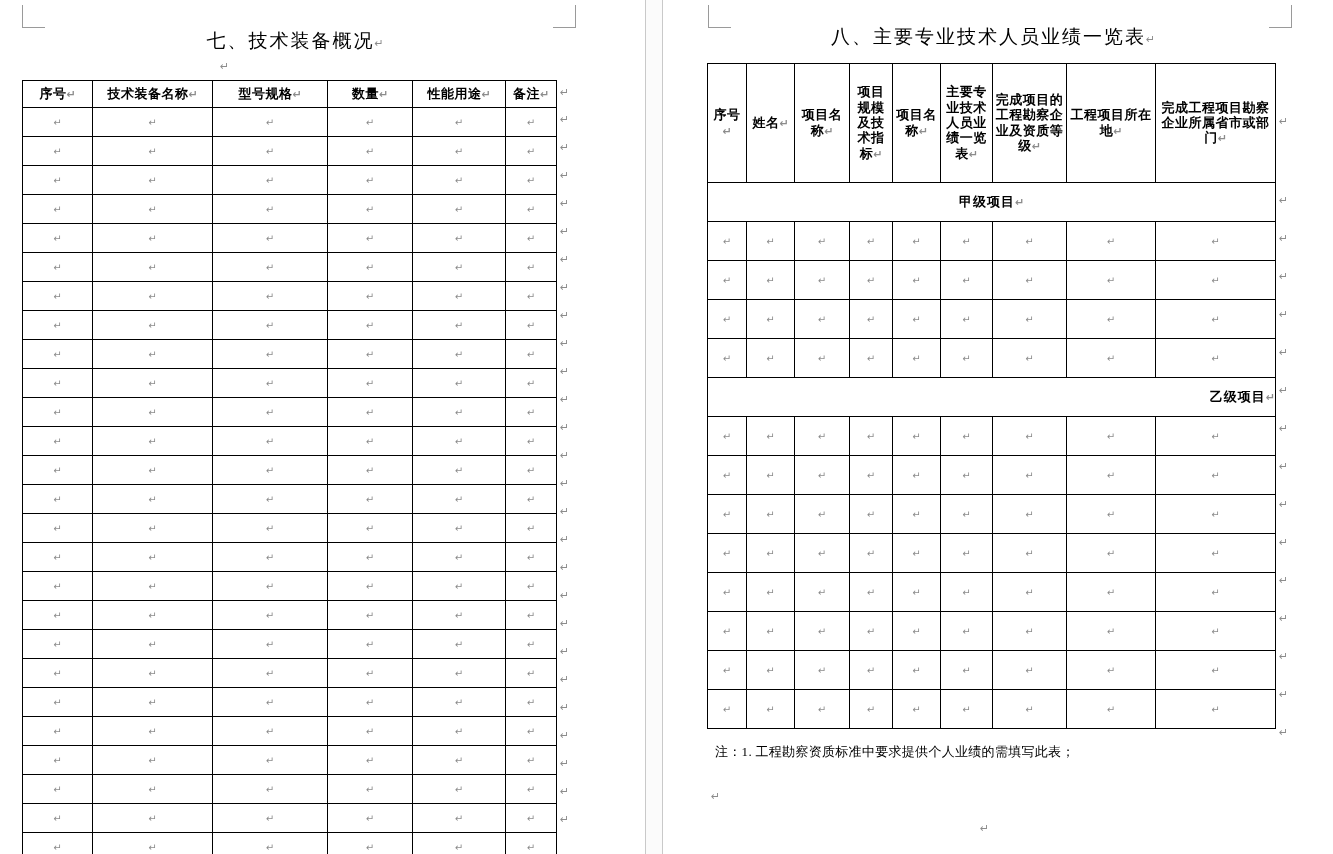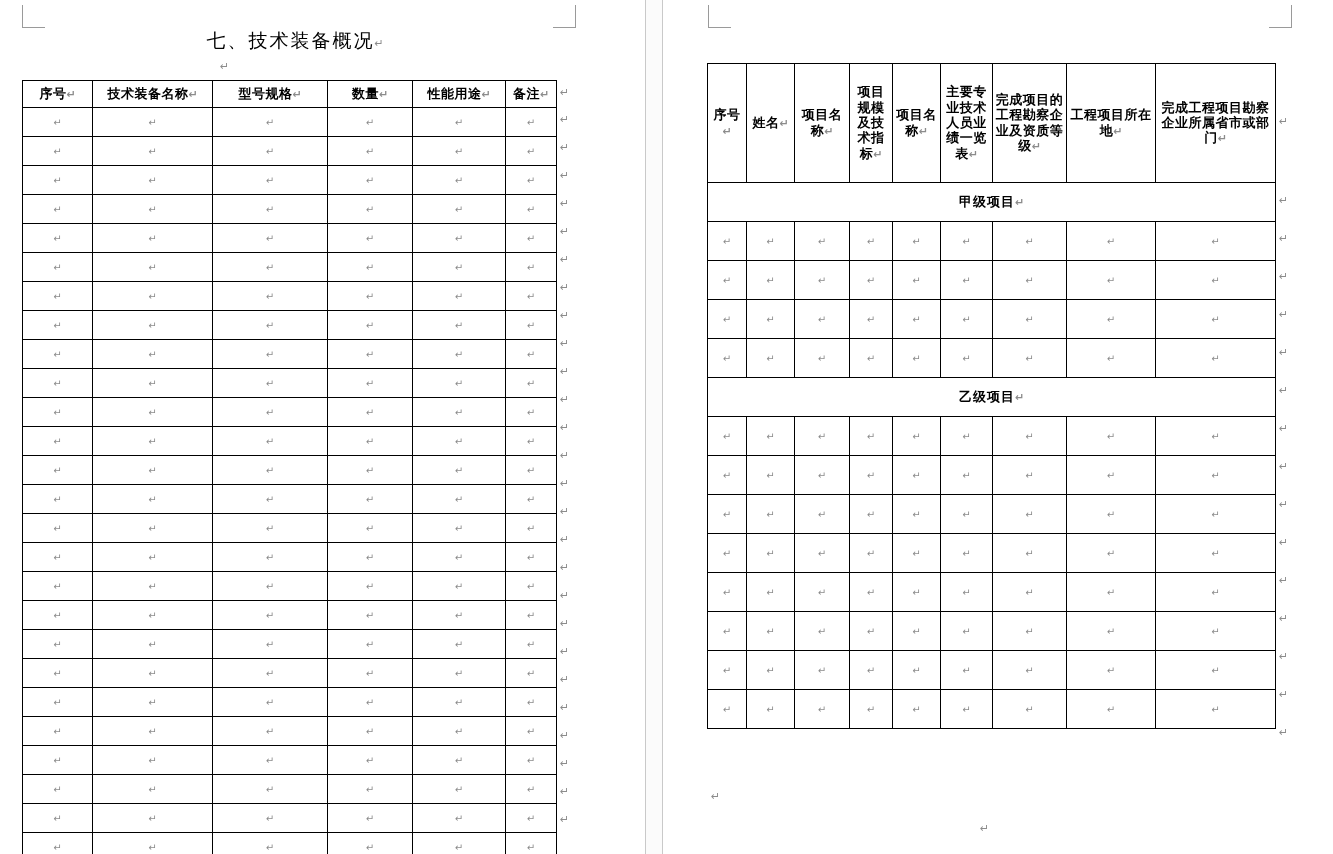--- a/index.html
+++ b/index.html
@@ -396,20 +396,21 @@
       </div>
   </div>
 
   <div class="gutter"></div>
 
   <div class="page page-right">
 
     <div class="crop tl" style="left:45px; top:5px;"></div>
     <div class="crop tr" style="left:606px; top:5px;"></div>
 
+    <div class="doc-title" style="left:0px; top:24px; width:660px;"><span>八、主要专业技术人员业绩一览表</span><span class="pilcrow">↵</span></div>
 
     <table class="doc-table" id="right-table" style="left:44px; top:63px; width:568px;">
       <colgroup id="right-colgroup">
           <col style="width: 39px;">
           <col style="width: 48px;">
           <col style="width: 55px;">
           <col style="width: 43px;">
           <col style="width: 48px;">
           <col style="width: 52px;">
           <col style="width: 74px;">
@@ -469,21 +470,21 @@
             <td class="empty-cell" style="height: 38px;"><span class="pilcrow">↵</span></td>
             <td class="empty-cell" style="height: 38px;"><span class="pilcrow">↵</span></td>
             <td class="empty-cell" style="height: 38px;"><span class="pilcrow">↵</span></td>
             <td class="empty-cell" style="height: 38px;"><span class="pilcrow">↵</span></td>
             <td class="empty-cell" style="height: 38px;"><span class="pilcrow">↵</span></td>
             <td class="empty-cell" style="height: 38px;"><span class="pilcrow">↵</span></td>
             <td class="empty-cell" style="height: 38px;"><span class="pilcrow">↵</span></td>
             <td class="empty-cell" style="height: 38px;"><span class="pilcrow">↵</span></td>
           </tr>
           <tr>
-            <td class="section-cell" colspan="9" style="height: 38px;"><span>乙级项目</span><span class="pilcrow">↵</span></td>
+            <td class="section-cell" colspan="9" style="height: 38px; text-align: right;"><span>乙级项目</span><span class="pilcrow">↵</span></td>
           </tr>
           <tr>
             <td class="empty-cell" style="height: 38px;"><span class="pilcrow">↵</span></td>
             <td class="empty-cell" style="height: 38px;"><span class="pilcrow">↵</span></td>
             <td class="empty-cell" style="height: 38px;"><span class="pilcrow">↵</span></td>
             <td class="empty-cell" style="height: 38px;"><span class="pilcrow">↵</span></td>
             <td class="empty-cell" style="height: 38px;"><span class="pilcrow">↵</span></td>
             <td class="empty-cell" style="height: 38px;"><span class="pilcrow">↵</span></td>
             <td class="empty-cell" style="height: 38px;"><span class="pilcrow">↵</span></td>
             <td class="empty-cell" style="height: 38px;"><span class="pilcrow">↵</span></td>
@@ -582,18 +583,19 @@
         <span style="top: 435px;">↵</span>
         <span style="top: 473px;">↵</span>
         <span style="top: 511px;">↵</span>
         <span style="top: 549px;">↵</span>
         <span style="top: 587px;">↵</span>
         <span style="top: 625px;">↵</span>
         <span style="top: 663px;">↵</span>
       </div>
 
     <div class="notes" style="left:52px; top:742px;">
+      <span class="note-line">注：1. 工程勘察资质标准中要求提供个人业绩的需填写此表；</span>
     </div>
 
     <div class="para-mark" style="left:48px; top:790px;">↵</div>
     <div class="para-mark" style="left:317px; top:822px;">↵</div>
   </div>
 </div>
 
 </body></html>

